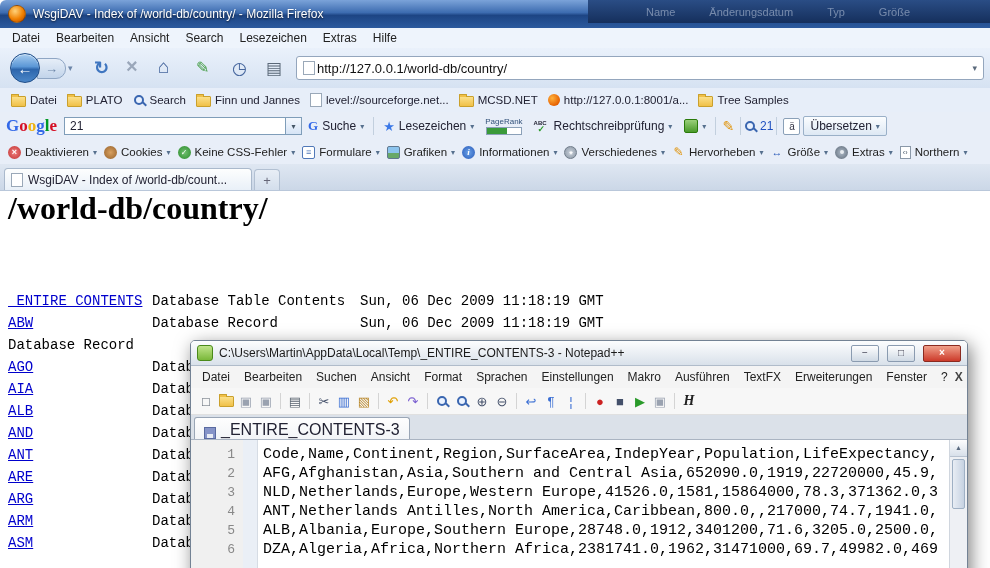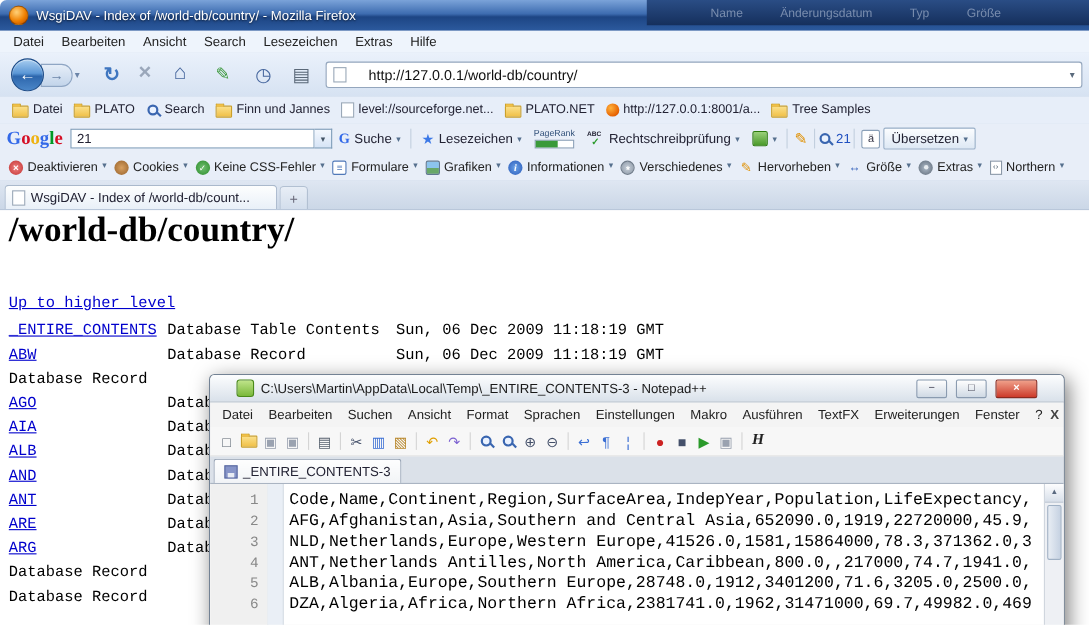--- a/index.html
+++ b/index.html
@@ -32,21 +32,21 @@
   .nav-caret{left:68px;top:15px;color:#6c85a8;font-size:9px}
   .nav-ico{cursor:default}
   .reload{left:94px;top:9px;font-size:18px;color:#3f76c0;font-weight:bold}
   .stopx{left:126px;top:7px;font-size:20px;color:#9aa7ba;font-weight:bold}
   .home{left:158px;top:8px;font-size:19px;color:#47679e}
   .quill{left:196px;top:10px;font-size:16px;color:#3f9a3f}
   .clock{left:232px;top:10px;font-size:17px;color:#47679e}
   .printer{left:266px;top:10px;font-size:17px;color:#5a6878}
   .urlbar{left:296px;top:8px;right:6px;height:24px;background:#fff;border:1px solid #94a6bd;border-radius:3px;
     display:flex;align-items:center;padding:0 6px;box-sizing:border-box}
-  .url-text{font-size:13px;color:#111;margin-left:20px}
+  .url-text{font-size:13px;color:#111;margin-left:2px}
   .url-caret{margin-left:auto;color:#5a6a7c;font-size:9px}
 
   
   .bookmarksbar{top:88px;height:24px;background:#e7eef9;border-bottom:1px solid #ccd9ea;display:flex;align-items:center;
     padding-left:6px;font-size:11.5px;color:#223;overflow:hidden;z-index:5}
   .bm-item{display:flex;align-items:center;gap:4px;padding:2px 5px;flex:none;cursor:default}
   .bicon{flex:none}
 
   
   .folder-icon{display:inline-block;width:13px;height:9px;background:linear-gradient(#fbe08a,#f0c048);
@@ -86,21 +86,21 @@
   .autofill-icon{width:12px;height:12px;background:linear-gradient(#9ad07a,#4a9a2a);border:1px solid #2a7a0a;border-radius:2px}
   .hl{font-size:14px;color:#e09000;flex:none;margin:0 3px}
   .g-count{display:flex;align-items:center;gap:3px;color:#2050c0;font-size:12px;flex:none}
   .translate-ic{width:15px;height:15px;border:1px solid #8aa0b8;background:#fff;border-radius:2px;color:#334;
     display:flex;align-items:center;justify-content:center;font-size:10px;flex:none;margin:0 3px}
   .raised{border:1px solid #9ab0c8;background:linear-gradient(#fbfdff,#dde8f4);border-radius:2px}
 
   
   .webdevbar{top:140px;height:24px;background:#e8eef8;border-bottom:1px solid #ccd9ea;display:flex;align-items:center;
     gap:7px;padding-left:8px;font-size:11.5px;color:#222;overflow:hidden;z-index:5}
-  .wd-item{display:flex;align-items:flex-start;gap:4px;flex:none;cursor:default}
+  .wd-item{display:flex;align-items:center;gap:4px;flex:none;cursor:default}
   .wicon{width:13px;height:13px;display:inline-block;position:relative;border-radius:50%;flex:none}
   .wicon::after{position:absolute;left:0;top:0;width:100%;text-align:center;font-size:9px;line-height:13px}
   .disable-icon{background:radial-gradient(#f08080,#c03030)} .disable-icon::after{content:"×";color:#fff;font-weight:bold}
   .cookies-icon{background:radial-gradient(#d8a060,#95602a)}
   .css-check-icon{background:radial-gradient(#70c070,#2a8a2a)} .css-check-icon::after{content:"✓";color:#fff;font-size:8px}
   .forms-icon{border-radius:2px;background:#fff;border:1px solid #5078b8;box-sizing:border-box}
   .forms-icon::after{content:"≡";color:#5078b8;line-height:11px}
   .images-icon{border-radius:2px;background:linear-gradient(180deg,#8cc4ee 55%,#68a868 55%);border:1px solid #607890;box-sizing:border-box}
   .information-icon{background:radial-gradient(#6aa2e8,#2858b8)}
   .information-icon::after{content:"i";color:#fff;font-family:"Liberation Serif",serif;font-style:italic;font-weight:bold}
@@ -131,37 +131,37 @@
   .row{height:22px;line-height:22px;display:flex}
   .cell{flex:none}
   .cell.name{width:144px;color:#0000cc;text-decoration:underline;cursor:pointer}
   .cell.type{width:208px;color:#000}
   .cell.date{color:#000}
 
   
   .npp{position:absolute;left:190px;top:340px;width:778px;height:260px;background:#f0f0f0;border:1px solid #738294;
     border-radius:5px 5px 0 0;box-shadow:3px 5px 18px rgba(0,0,0,.5);z-index:40;overflow:hidden;box-sizing:border-box}
   .npp-title{display:flex;align-items:center;height:24px;background:linear-gradient(#fcfdfe,#d9e1ea);
-    padding:0 24px;gap:6px;border-bottom:1px solid #b0bcca}
+    padding:0 6px;gap:6px;border-bottom:1px solid #b0bcca}
   .npp-logo{width:14px;height:14px;border-radius:3px;background:linear-gradient(#bfe48a,#7ab83a);border:1px solid #4a8a1a;flex:none}
   .npp-title-text{font-size:12px;color:#1a1a1a;flex:1;overflow:hidden}
   .win-btn{width:26px;height:15px;border:1px solid #8a9bb0;border-radius:2px;background:linear-gradient(#fefefe,#cfd9e4);
     display:flex;align-items:center;justify-content:center;font-size:10px;color:#445;flex:none;margin-left:2px;line-height:1}
   .win-close{width:36px;background:linear-gradient(#f0a08a,#cc3a2a);color:#fff;border-color:#8a2a20;font-weight:bold}
   .npp-menubar{display:flex;align-items:center;height:22px;background:#f4f4f4;font-size:12px;color:#222;padding-left:4px}
   .npp-menu-item{padding:2px 7px;cursor:default}
   .npp-x{margin-left:auto;padding-right:10px;font-weight:bold;color:#444;font-size:12px}
   .npp-toolbar{display:flex;align-items:center;height:26px;background:#f7f7f7;border-bottom:1px solid #e0e0e0;padding-left:5px}
   .nt{width:18px;height:18px;display:flex;align-items:center;justify-content:center;font-size:13px;margin:0 1px;border-radius:2px}
   .nt .folder-icon{margin-top:0}
   .nt-sep{width:1px;height:16px;background:#d4d4d4;margin:0 4px}
   .italic-serif{font-family:"Liberation Serif",serif;font-style:italic;font-weight:bold;font-size:14px}
   .npp-tabbar{display:flex;align-items:flex-end;height:24px;background:#dbe1e9;border-bottom:1px solid #aab4c2;padding-left:3px}
-  .npp-tab{display:flex;align-items:center;gap:5px;height:21px;padding:0 9px;background:linear-gradient(#fefefe,#f2f4f7);
-    border:1px solid #9aa6b6;border-bottom:none;border-radius:3px 3px 0 0;font-size:12px;color:#223}
+  .npp-tab{display:flex;align-items:flex-end;gap:5px;height:21px;padding:0 9px;background:linear-gradient(#fefefe,#f2f4f7);
+    border:1px solid #9aa6b6;border-bottom:none;border-radius:3px 3px 0 0;font-size:16px;color:#223}
   .mini-floppy{width:10px;height:10px;background:#8694c8;border:1px solid #5a6aa0;position:relative}
   .mini-floppy::after{content:"";position:absolute;left:2px;bottom:0;width:6px;height:4px;background:#e8ecf4}
   .npp-editor{position:relative;background:#fff;height:170px;overflow:hidden;padding-top:5px}
   .npp-editor::before{content:"";position:absolute;left:0;top:0;bottom:0;width:52px;background:#f0f0f0;border-right:1px solid #e2e2e2;z-index:0}
   .npp-editor::after{content:"";position:absolute;left:52px;top:0;bottom:0;width:14px;background:#eaeff6;border-right:1px solid #d6dce4;z-index:0}
   .ed-line{display:flex;height:19px;position:relative;z-index:1}
   .ln{width:44px;padding-right:8px;text-align:right;font-family:"Liberation Mono",monospace;font-size:13px;line-height:19px;color:#888;flex:none}
   .lt{font-family:"Liberation Mono",monospace;font-size:15px;line-height:19px;color:#000;white-space:pre;padding-left:20px}
   .npp-scroll{position:absolute;top:0;right:0;bottom:0;width:17px;background:#eef0f4;border-left:1px solid #d0d6de;z-index:2}
   .scroll-up{display:block;height:16px;background:linear-gradient(#fdfdfe,#d8e0ea);border-bottom:1px solid #b8c2d0;
@@ -230,21 +230,21 @@
     <span class="bm-item">
       <span class="bicon folder-icon"></span>
       <span>Finn und Jannes</span>
     </span>
     <span class="bm-item">
       <span class="bicon page-icon"></span>
       <span>level://sourceforge.net...</span>
     </span>
     <span class="bm-item">
       <span class="bicon folder-icon"></span>
-      <span>PLATO.NET</span>
+      <span>MCSD.NET</span>
     </span>
     <span class="bm-item">
       <span class="bicon firefox-icon"></span>
       <span>http://127.0.0.1:8001/a...</span>
     </span>
     <span class="bm-item">
       <span class="bicon folder-icon"></span>
       <span>Tree Samples</span>
     </span>
   </div>
@@ -357,21 +357,20 @@
 <div class="band tabbar">
   <div class="tab">
     <span class="page-icon"></span>
     <span class="tab-label">WsgiDAV - Index of /world-db/count...</span>
   </div>
   <div class="newtab">+</div>
 </div>
 
 <div class="band content">
   <h1 class="page-heading">/world-db/country/</h1>
-  <a class="up-link">Up to higher level</a>
   <div class="listing" id="listing">
       <div class="row">
         <a class="cell name">_ENTIRE_CONTENTS</a>
         <span class="cell type">Database Table Contents</span>
         <span class="cell date">Sun, 06 Dec 2009 11:18:19 GMT</span>
       </div>
       <div class="row">
         <a class="cell name">ABW</a>
         <span class="cell type">Database Record</span>
         <span class="cell date">Sun, 06 Dec 2009 11:18:19 GMT</span>
@@ -409,24 +408,26 @@
         <a class="cell name">ARE</a>
         <span class="cell type">Database Record</span>
         <span class="cell date"></span>
       </div>
       <div class="row">
         <a class="cell name">ARG</a>
         <span class="cell type">Database Record</span>
         <span class="cell date"></span>
       </div>
       <div class="row">
-        <span class="cell type">Database Record</span>
-        <span class="cell date"></span>
-      </div>
-      <div class="row">
+        <a class="cell name">ARM</a>
+        <span class="cell type">Database Record</span>
+        <span class="cell date"></span>
+      </div>
+      <div class="row">
+        <a class="cell name">ASM</a>
         <span class="cell type">Database Record</span>
         <span class="cell date"></span>
       </div>
     </div>
 </div>
 
 <div class="npp">
   <div class="npp-title">
     <span class="npp-logo"></span>
     <span class="npp-title-text">C:\Users\Martin\AppData\Local\Temp\_ENTIRE_CONTENTS-3 - Notepad++</span>

